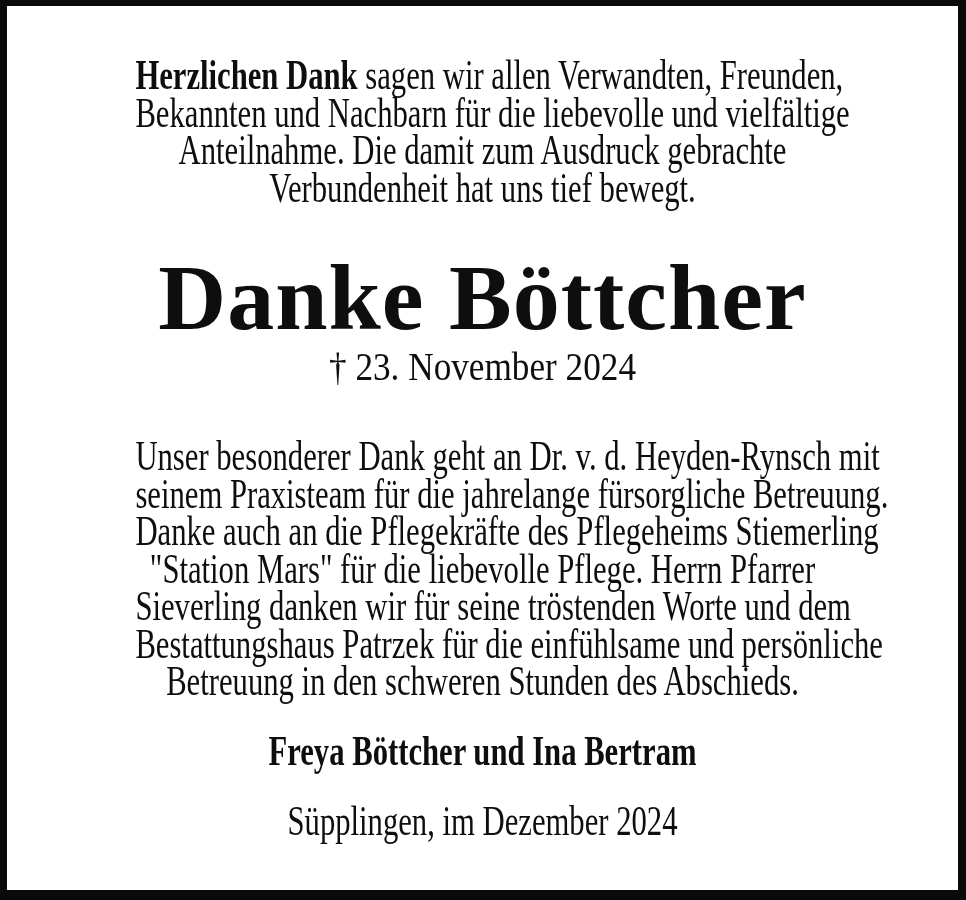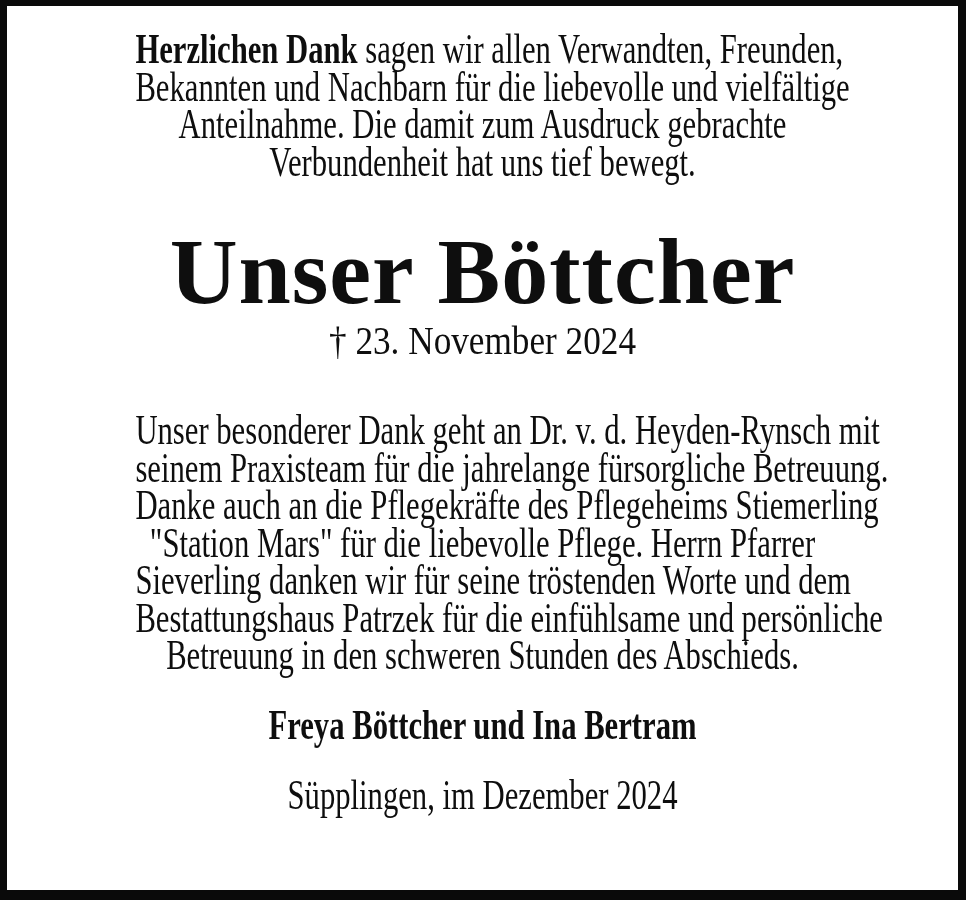--- a/index.html
+++ b/index.html
@@ -19,21 +19,21 @@
   }
   .page {
     position: absolute;
     top: 6px;
     left: 7px;
     right: 8px;
     bottom: 10px;
     background: #ffffff;
     color: #0e0e0e;
     text-align: center;
-    padding-top: 25px;
+    padding-top: 51px;
     box-sizing: border-box;
   }
   
   .body-text {
     font-size: 42px;
     line-height: 37.5px;
     transform: scaleX(0.73);
     transform-origin: 50% 0;
     white-space: nowrap;
     margin: 0;
@@ -69,21 +69,21 @@
 <div class="scan">
   <div class="page">
 
     <div class="body-text intro">
       <span class="line"><span class="bold">Herzlichen Dank</span><span> sagen wir allen Verwandten, Freunden,</span></span>
       <span class="line">Bekannten und Nachbarn für die liebevolle und vielfältige</span>
       <span class="line">Anteilnahme. Die damit zum Ausdruck gebrachte</span>
       <span class="line">Verbundenheit hat uns tief bewegt.</span>
     </div>
 
-    <h1 class="deceased-name">Unser Böttcher</h1>
+    <h1 class="deceased-name">Danke Böttcher</h1>
 
     <div class="death-date">† 23. November 2024</div>
 
     <div class="body-text thanks">
       <span class="line">Unser besonderer Dank geht an Dr. v. d. Heyden-Rynsch mit</span>
       <span class="line">seinem Praxisteam für die jahrelange fürsorgliche Betreuung.</span>
       <span class="line">Danke auch an die Pflegekräfte des Pflegeheims Stiemerling</span>
       <span class="line">"Station Mars" für die liebevolle Pflege. Herrn Pfarrer</span>
       <span class="line">Sieverling danken wir für seine tröstenden Worte und dem</span>
       <span class="line">Bestattungshaus Patrzek für die einfühlsame und persönliche</span>

